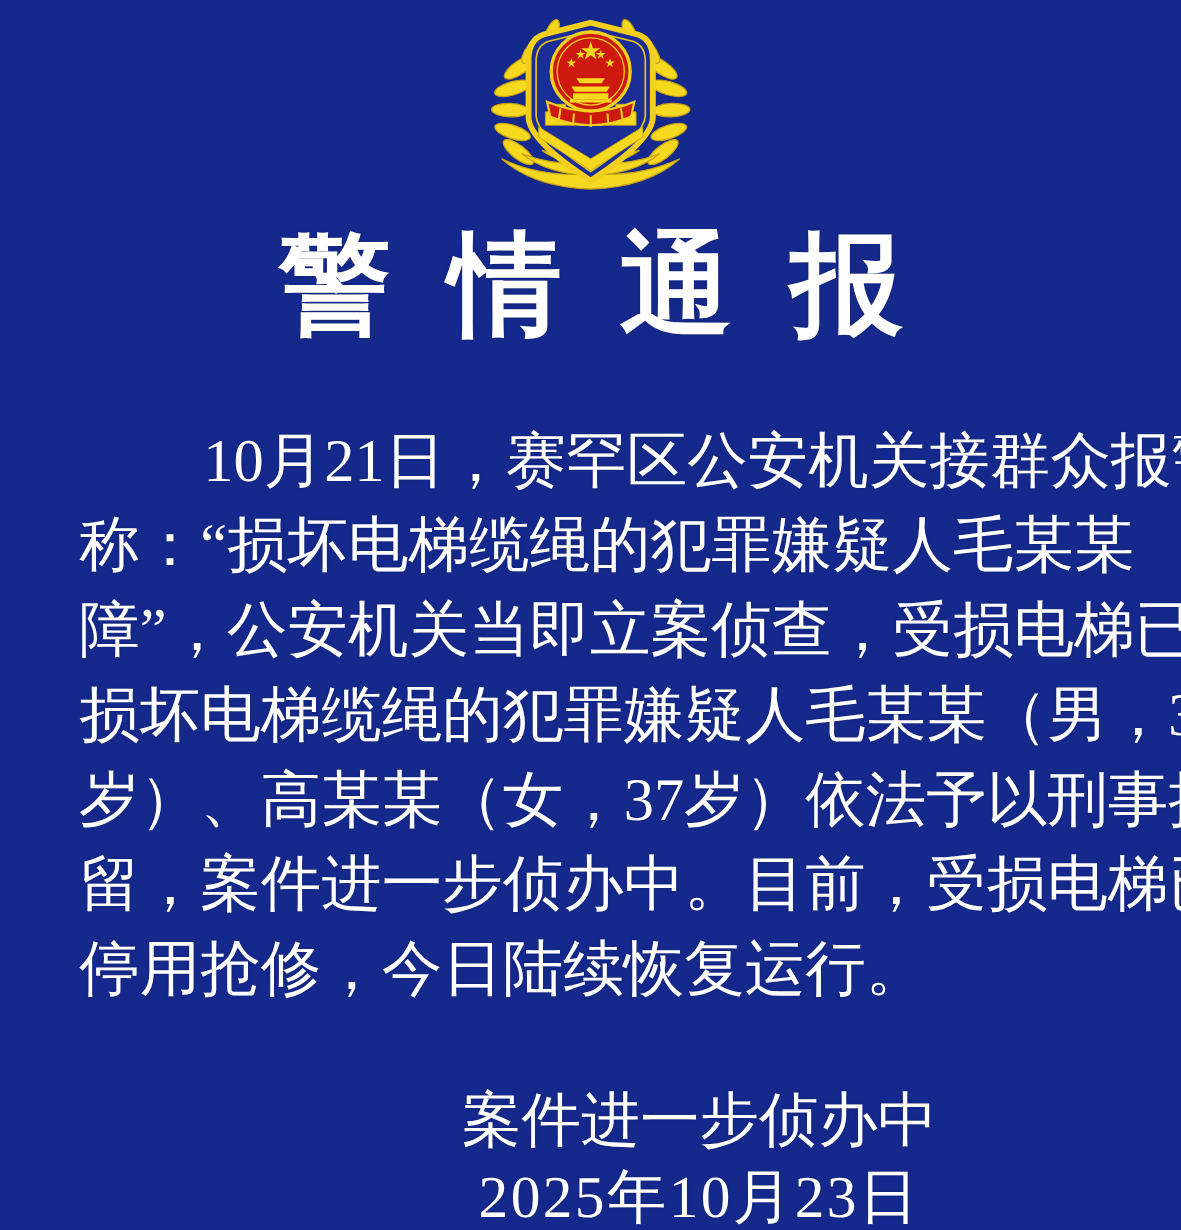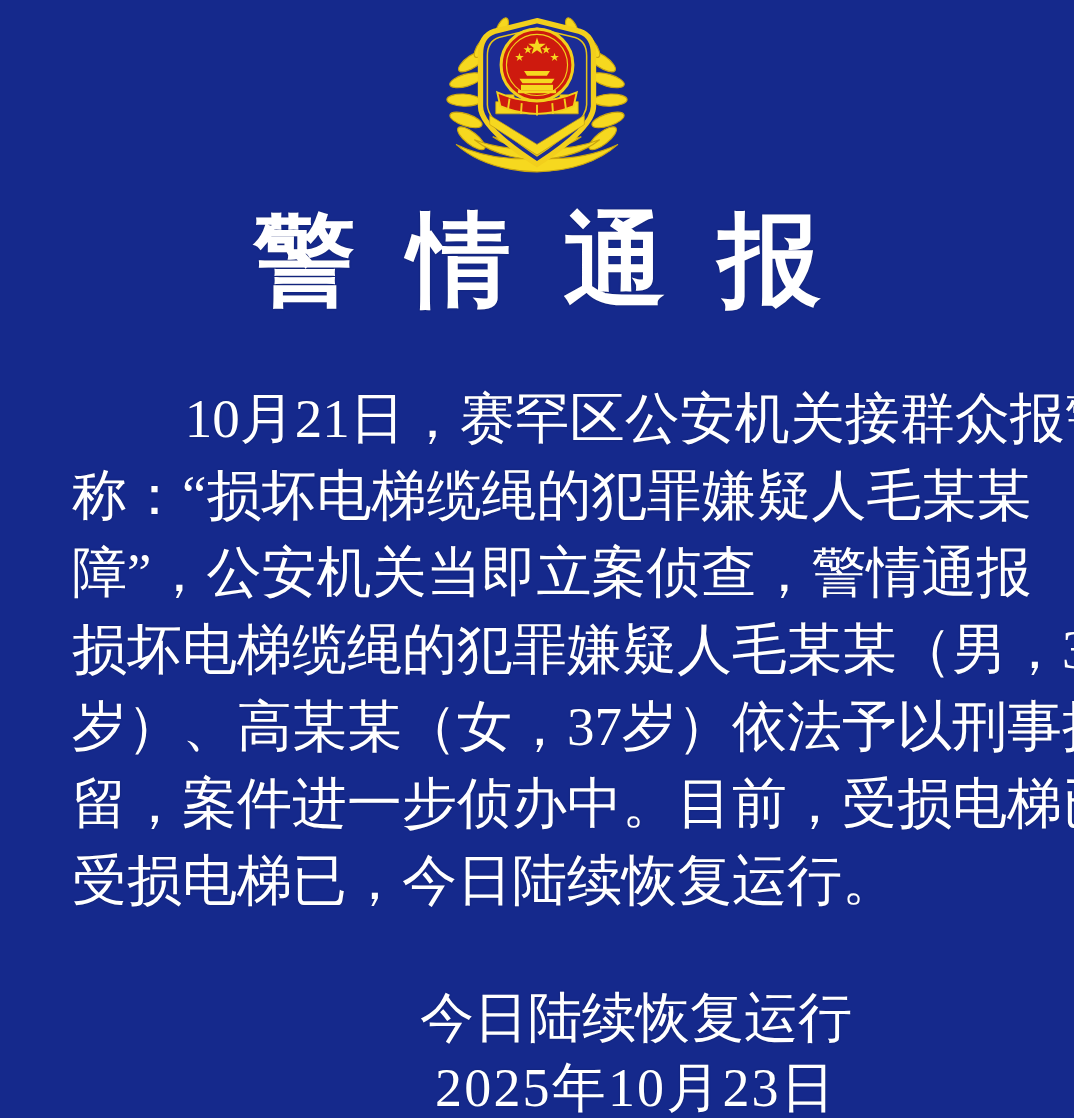--- a/index.html
+++ b/index.html
@@ -123,25 +123,25 @@
         <rect x="95" y="105" width="50" height="4"></rect>
       </g>
     </svg>
   </div>
 
   <h1 class="title">警情通报</h1>
 
   <div class="body-text">
     <div class="line indent">10月21日，赛罕区公安机关接群众报警</div>
     <div class="line">称：“损坏电梯缆绳的犯罪嫌疑人毛某某</div>
-    <div class="line">障”，公安机关当即立案侦查，警情通报</div>
+    <div class="line">障”，公安机关当即立案侦查，受损电梯已</div>
     <div class="line">损坏电梯缆绳的犯罪嫌疑人毛某某（男，37</div>
     <div class="line">岁）、高某某（女，37岁）依法予以刑事拘</div>
     <div class="line">留，案件进一步侦办中。目前，受损电梯已</div>
-    <div class="line last">受损电梯已，今日陆续恢复运行。</div>
+    <div class="line last">停用抢修，今日陆续恢复运行。</div>
   </div>
 
   <div class="signature">
-    <div class="agency">今日陆续恢复运行</div>
+    <div class="agency">案件进一步侦办中</div>
     <div class="date">2025年10月23日</div>
   </div>
 
 </div>
 
 </body></html>

